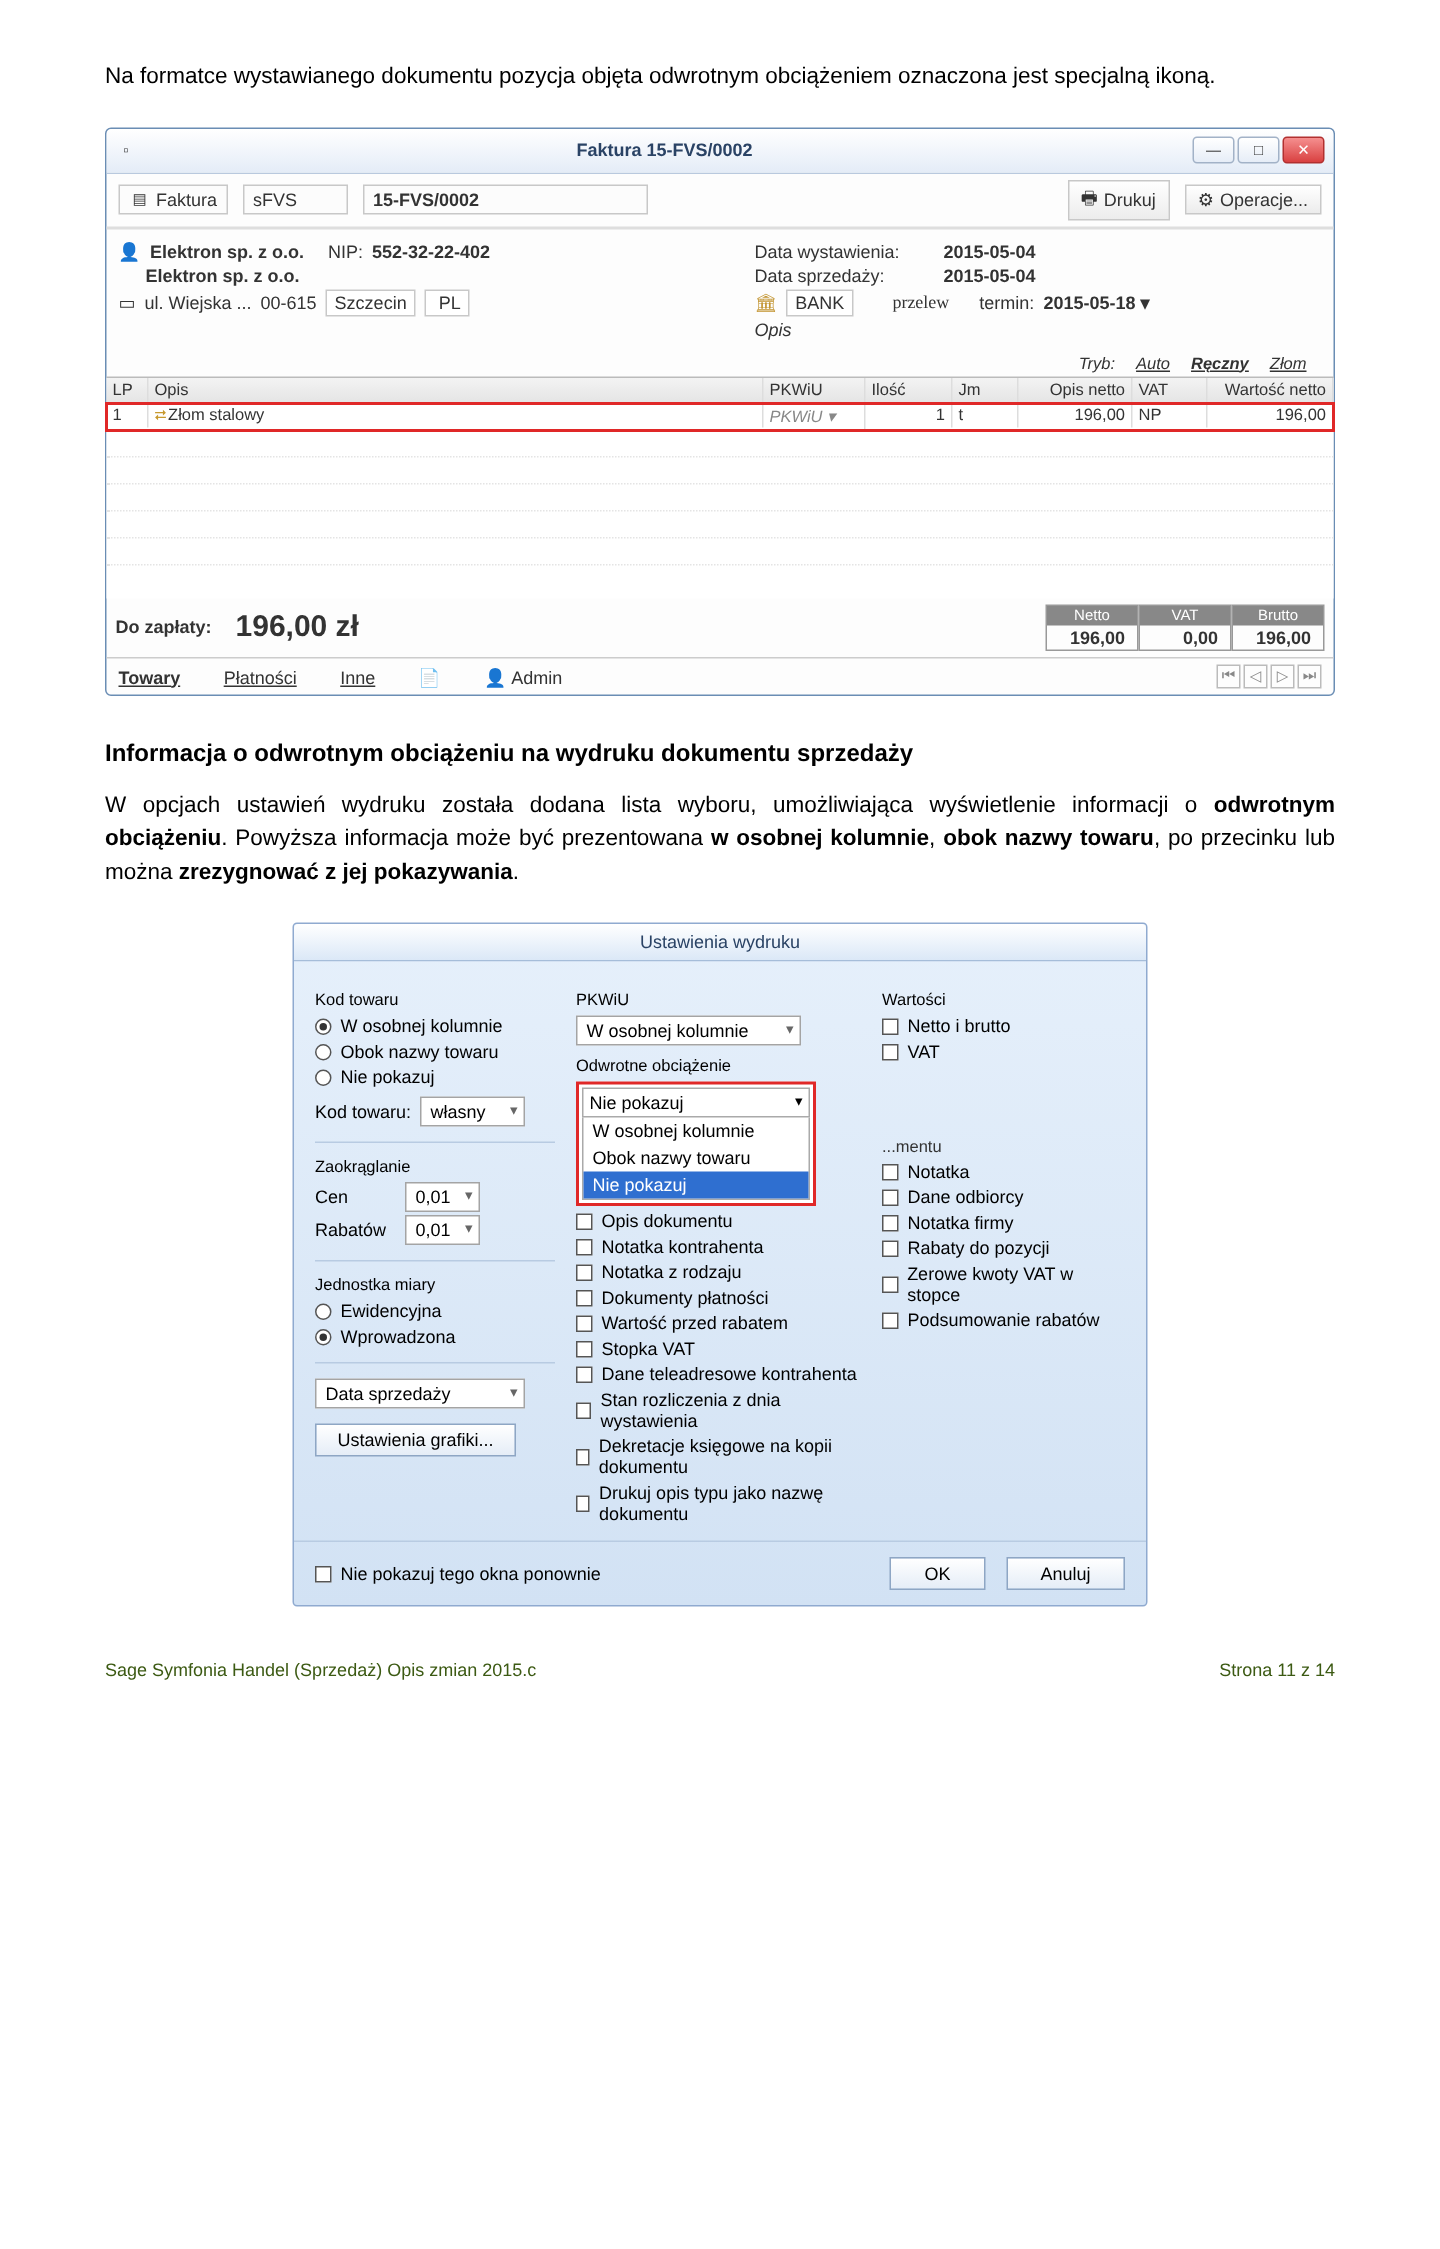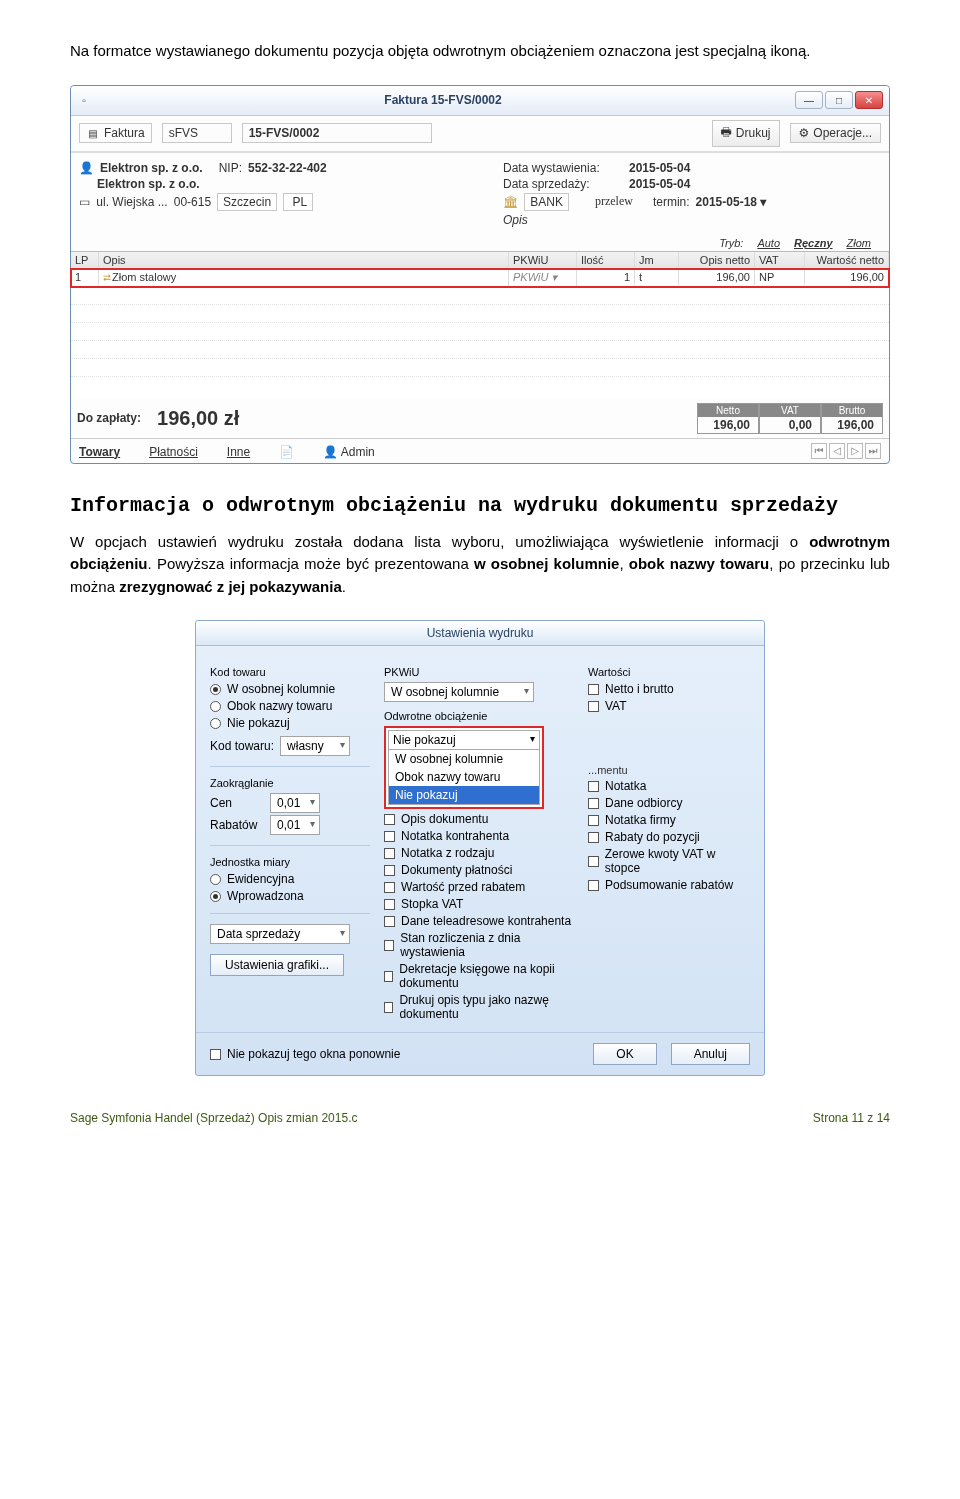--- a/index.html
+++ b/index.html
@@ -6,21 +6,21 @@
   body {
     margin: 0;
     font-family: Arial, sans-serif;
     font-size: 15px;
     background: #fff;
     color: #000;
     width: 960px;
     padding: 40px 70px 20px 70px;
   }
   .para { line-height: 1.5; margin-bottom: 22px; text-align: justify; }
-  .heading { font-size: 20px; font-weight: bold; margin: 30px 0 14px 0; font-family: Liberation Mono, monospace; }
+  .heading { font-size: 16px; font-weight: bold; margin: 30px 0 14px 0; }
   
   .win {
     border: 1px solid #6a8db4;
     border-radius: 4px;
     background: #fdfdfd;
     font-size: 12px;
     color: #333;
     margin: 20px 0;
   }
   .titlebar {

